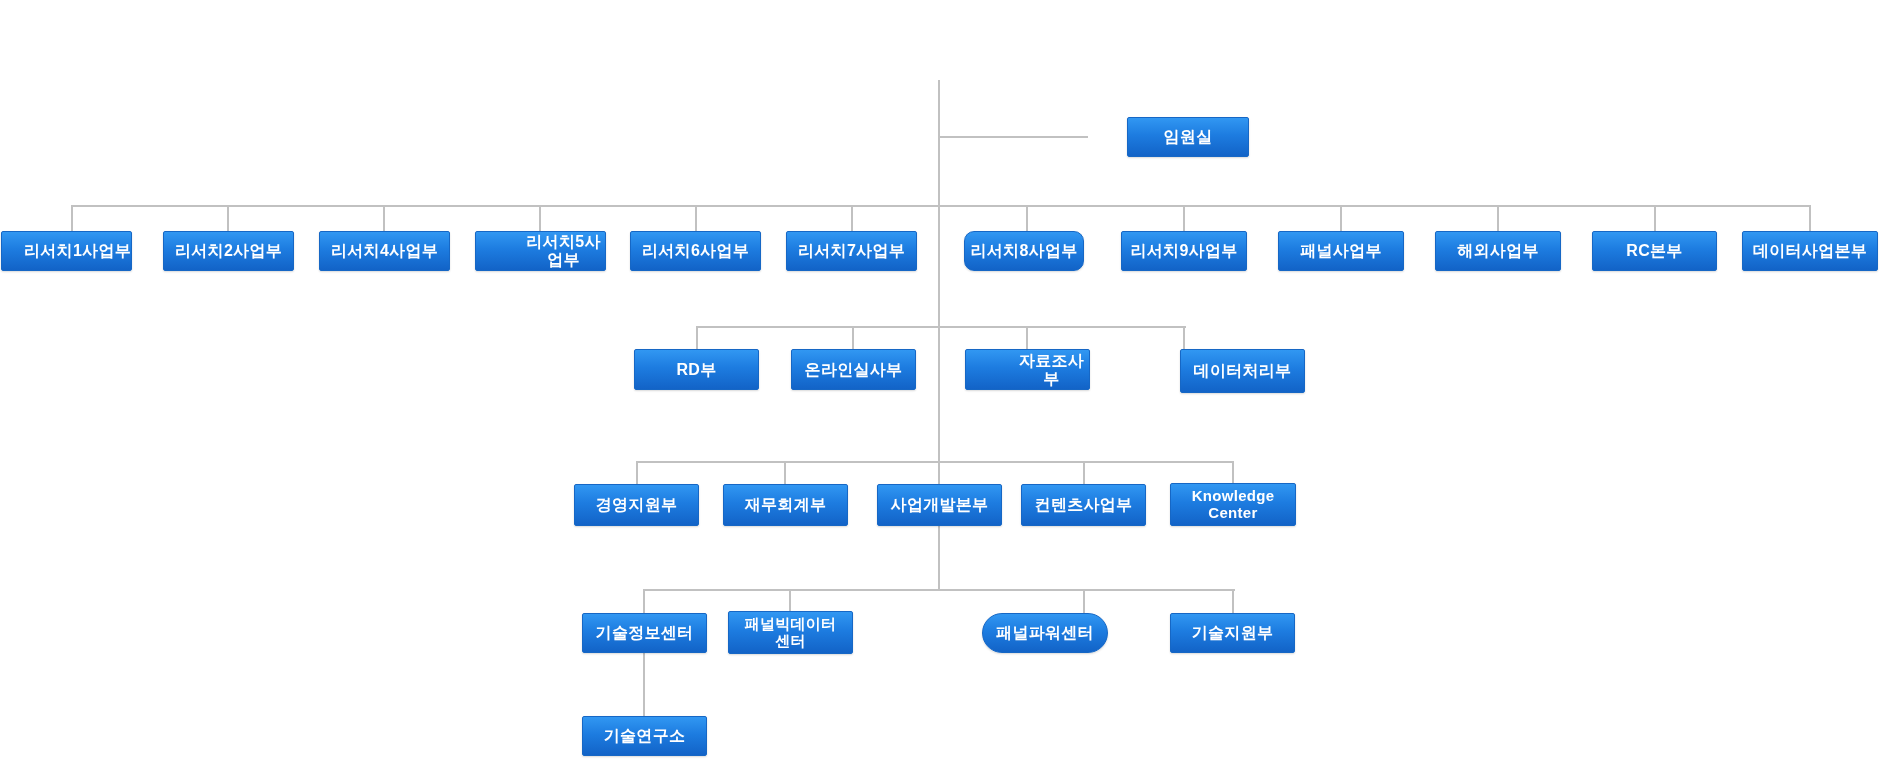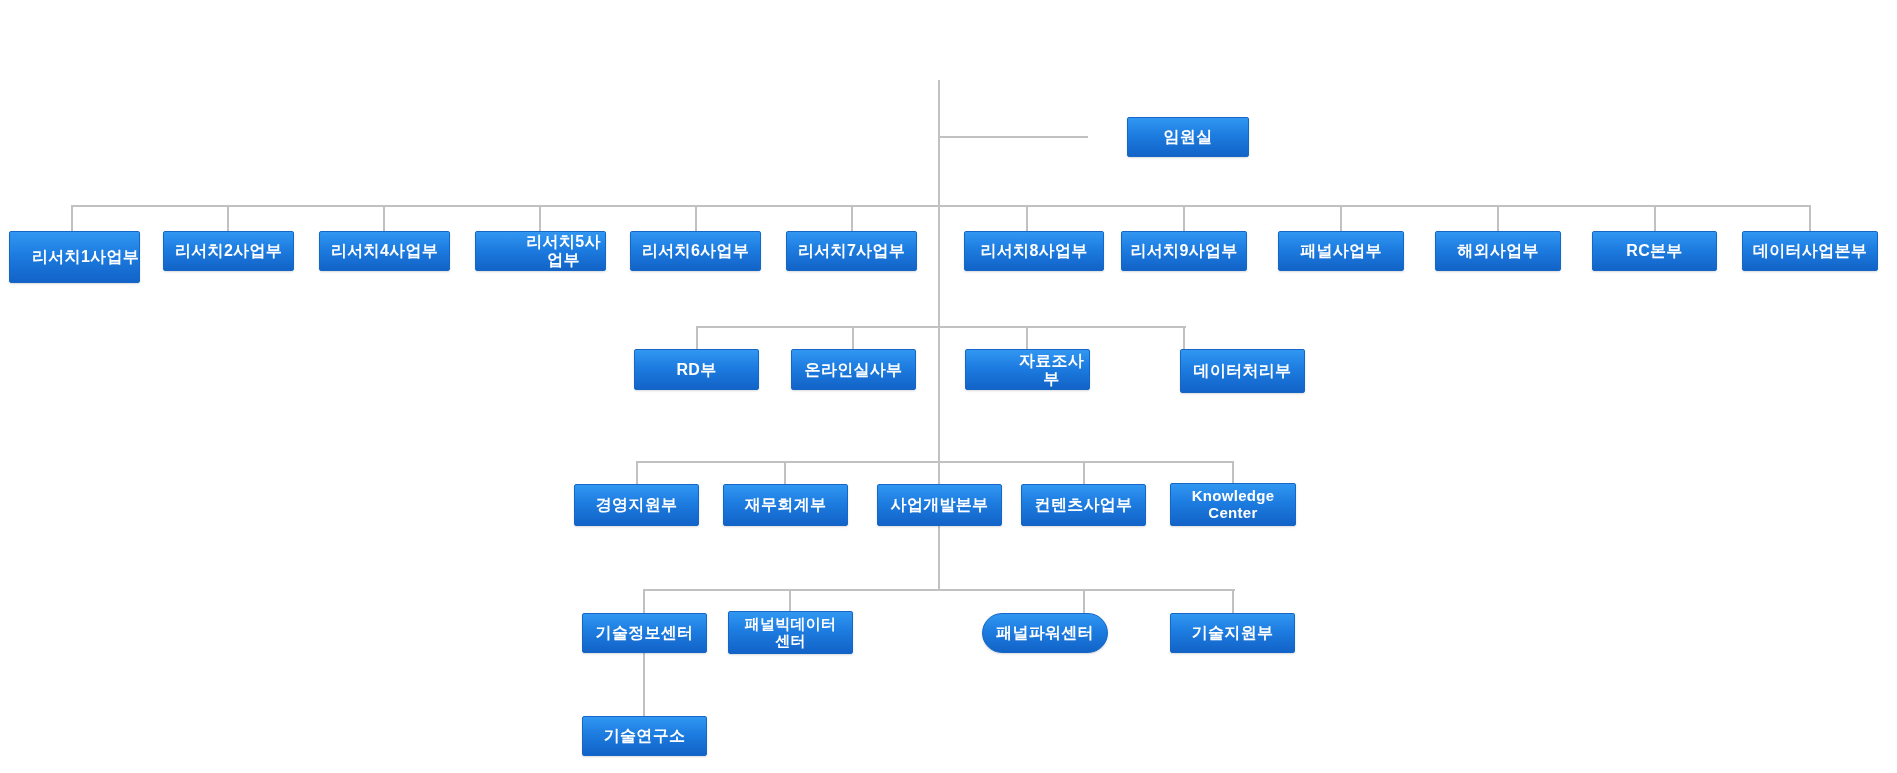--- a/index.html
+++ b/index.html
@@ -61,27 +61,27 @@
     <div class="line" style="left: 784px; top: 462px; width: 2px; height: 22px;"></div>
     <div class="line" style="left: 1083px; top: 462px; width: 2px; height: 22px;"></div>
     <div class="line" style="left: 1232px; top: 462px; width: 2px; height: 22px;"></div>
     <div class="line" style="left: 643px; top: 589px; width: 592px; height: 2px;"></div>
     <div class="line" style="left: 643px; top: 590px; width: 2px; height: 23px;"></div>
     <div class="line" style="left: 789px; top: 590px; width: 2px; height: 23px;"></div>
     <div class="line" style="left: 1083px; top: 590px; width: 2px; height: 23px;"></div>
     <div class="line" style="left: 1232px; top: 590px; width: 2px; height: 23px;"></div>
     <div class="line" style="left: 643px; top: 653px; width: 2px; height: 63px;"></div>
     <div class="node" style="left: 1087px; top: 117px; width: 122px; height: 40px; margin-left: 40px;">임원실</div>
-    <div class="node" style="left: 9px; top: 231px; width: 131px; height: 52px; padding-left: 22px;">리서치1사업부</div>
+    <div class="node" style="left: 1px; top: 231px; width: 131px; height: 40px; padding-left: 22px;">리서치1사업부</div>
     <div class="node" style="left: 163px; top: 231px; width: 131px; height: 40px;">리서치2사업부</div>
     <div class="node" style="left: 319px; top: 231px; width: 131px; height: 40px;">리서치4사업부</div>
     <div class="node" style="left: 475px; top: 231px; width: 131px; height: 40px; padding-left: 46px;">리서치5사업부</div>
     <div class="node" style="left: 630px; top: 231px; width: 131px; height: 40px;">리서치6사업부</div>
     <div class="node" style="left: 786px; top: 231px; width: 131px; height: 40px;">리서치7사업부</div>
-    <div class="node" style="left: 964px; top: 231px; width: 140px; height: 40px;">리서치8사업부</div>
+    <div class="node" style="left: 964px; top: 231px; width: 120px; height: 40px; border-radius: 10px;">리서치8사업부</div>
     <div class="node" style="left: 1121px; top: 231px; width: 126px; height: 40px;">리서치9사업부</div>
     <div class="node" style="left: 1278px; top: 231px; width: 126px; height: 40px;">패널사업부</div>
     <div class="node" style="left: 1435px; top: 231px; width: 126px; height: 40px;">해외사업부</div>
     <div class="node" style="left: 1592px; top: 231px; width: 125px; height: 40px; text-align: center;">RC본부</div>
     <div class="node" style="left: 1742px; top: 231px; width: 136px; height: 40px;">데이터사업본부</div>
     <div class="node" style="left: 634px; top: 349px; width: 125px; height: 41px;">RD부</div>
     <div class="node" style="left: 791px; top: 349px; width: 125px; height: 41px;">온라인실사부</div>
     <div class="node" style="left: 965px; top: 349px; width: 125px; height: 41px; padding-left: 48px;">자료조사부</div>
     <div class="node" style="left: 1180px; top: 349px; width: 125px; height: 44px;">데이터처리부</div>
     <div class="node" style="left: 574px; top: 484px; width: 125px; height: 42px;">경영지원부</div>

